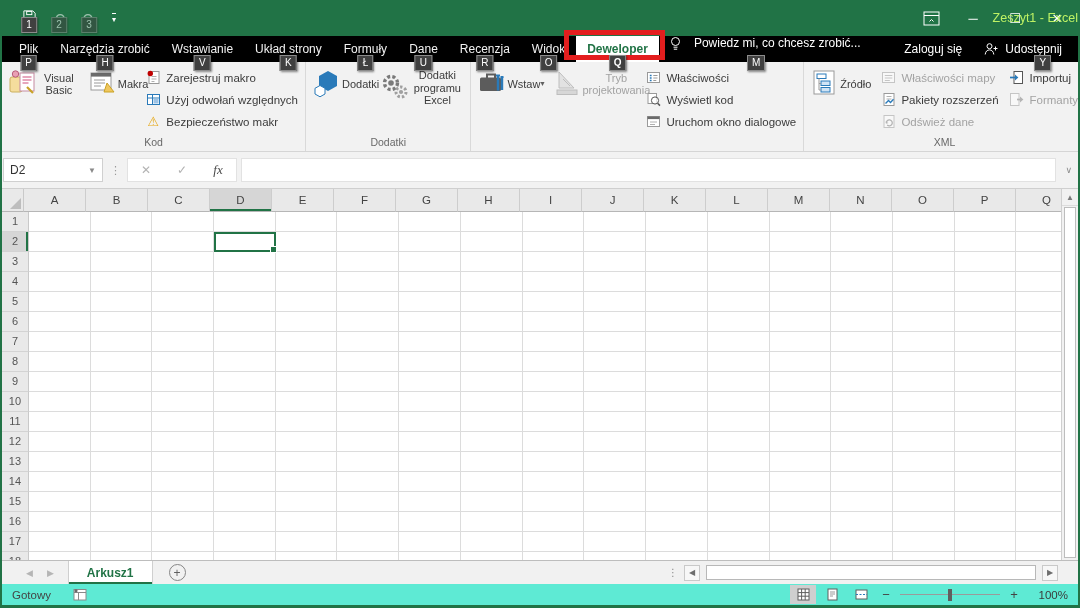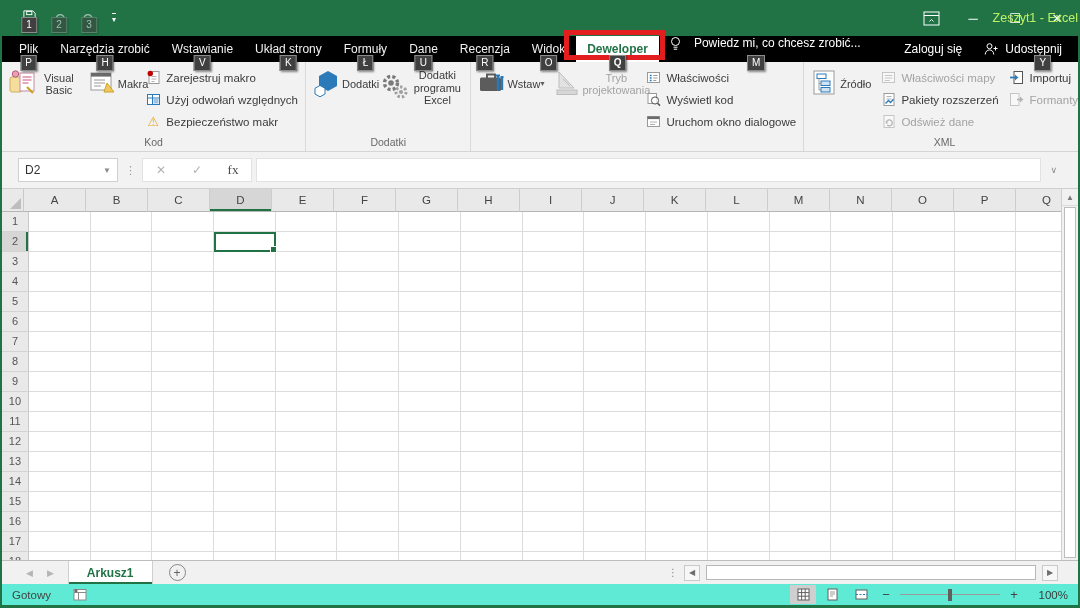--- a/index.html
+++ b/index.html
@@ -47,27 +47,27 @@
   .lg.disabled { color:#a3a3a3; }
   .sstack { display:flex; flex-direction:column; padding:3px 2px; gap:1px; }
   .sm { display:flex; align-items:center; gap:5px; height:21px; background:none; border:none; font:inherit; font-size:11.5px; color:#3b3b3b; padding:0 3px; white-space:nowrap; }
   .sm.disabled { color:#a3a3a3; }
   .sm .sm-icon { width:16px; display:flex; justify-content:center; }
   .ribbon-tail { flex:1; display:flex; align-items:flex-end; justify-content:flex-end; }
   .collapse { color:#6d6d6d; font-size:11px; padding:0 8px 4px; background:none; border:none; }
   .warn { color:#e6a817; font-size:13px; line-height:13px; }
 
   
-  .fbar { height:37px; background:#f2f2f2; border-bottom:1px solid #cfcfcf; display:flex; align-items:center; padding:5px 16px; gap:4px; flex:0 0 auto; }
+  .fbar { height:37px; background:#f2f2f2; border-bottom:1px solid #cfcfcf; display:flex; align-items:center; padding:5px 1px; gap:4px; flex:0 0 auto; }
   .namebox { width:100px; height:24px; background:#fff; border:1px solid #d0d0d0; display:flex; align-items:center; padding:0 6px; color:#333; }
   .namebox .nb-caret { margin-left:auto; color:#8a8a8a; font-size:8px; }
   .fdots { color:#9a9a9a; font-size:11px; letter-spacing:-1px; padding:0 3px; }
   .fbtns { height:24px; background:#fff; border:1px solid #e2e2e2; display:flex; align-items:center; }
   .fbtn { width:36px; text-align:center; color:#b3b3b3; font-size:12px; background:none; border:none; }
-  .fbtn.fx { color:#4a4a4a; font-family:"Liberation Serif","DejaVu Serif",serif; font-size:13px; }
+  .fbtn.fx { color:#4a4a4a; font-style:italic; font-family:"Liberation Serif","DejaVu Serif",serif; font-size:13px; }
   .finput { flex:1; height:24px; background:#fff; border:1px solid #e2e2e2; }
   .fexpand { color:#8a8a8a; font-size:9px; padding:0 5px; }
 
   
   .gridwrap { height:371px; position:relative; overflow:hidden; background:#fff; flex:0 0 auto; }
   .hdr-row { display:flex; height:23px; }
   .corner { width:27px; height:23px; background:#e9e9e9; border-right:1px solid #c9c9c9; border-bottom:1px solid #b6b6b6; position:relative; }
   .corner:after { content:""; position:absolute; right:2px; bottom:2px; border-left:11px solid transparent; border-bottom:11px solid #bdbdbd; }
   .col-hdr { width:62px; height:23px; background:#e9e9e9; border-right:1px solid #cdcdcd; border-bottom:1px solid #b6b6b6; text-align:center; line-height:22px; font-size:11.5px; color:#444; }
   .col-hdr.selhdr { background:#d6d6d6; box-shadow:inset 0 -2px 0 #217346; }

